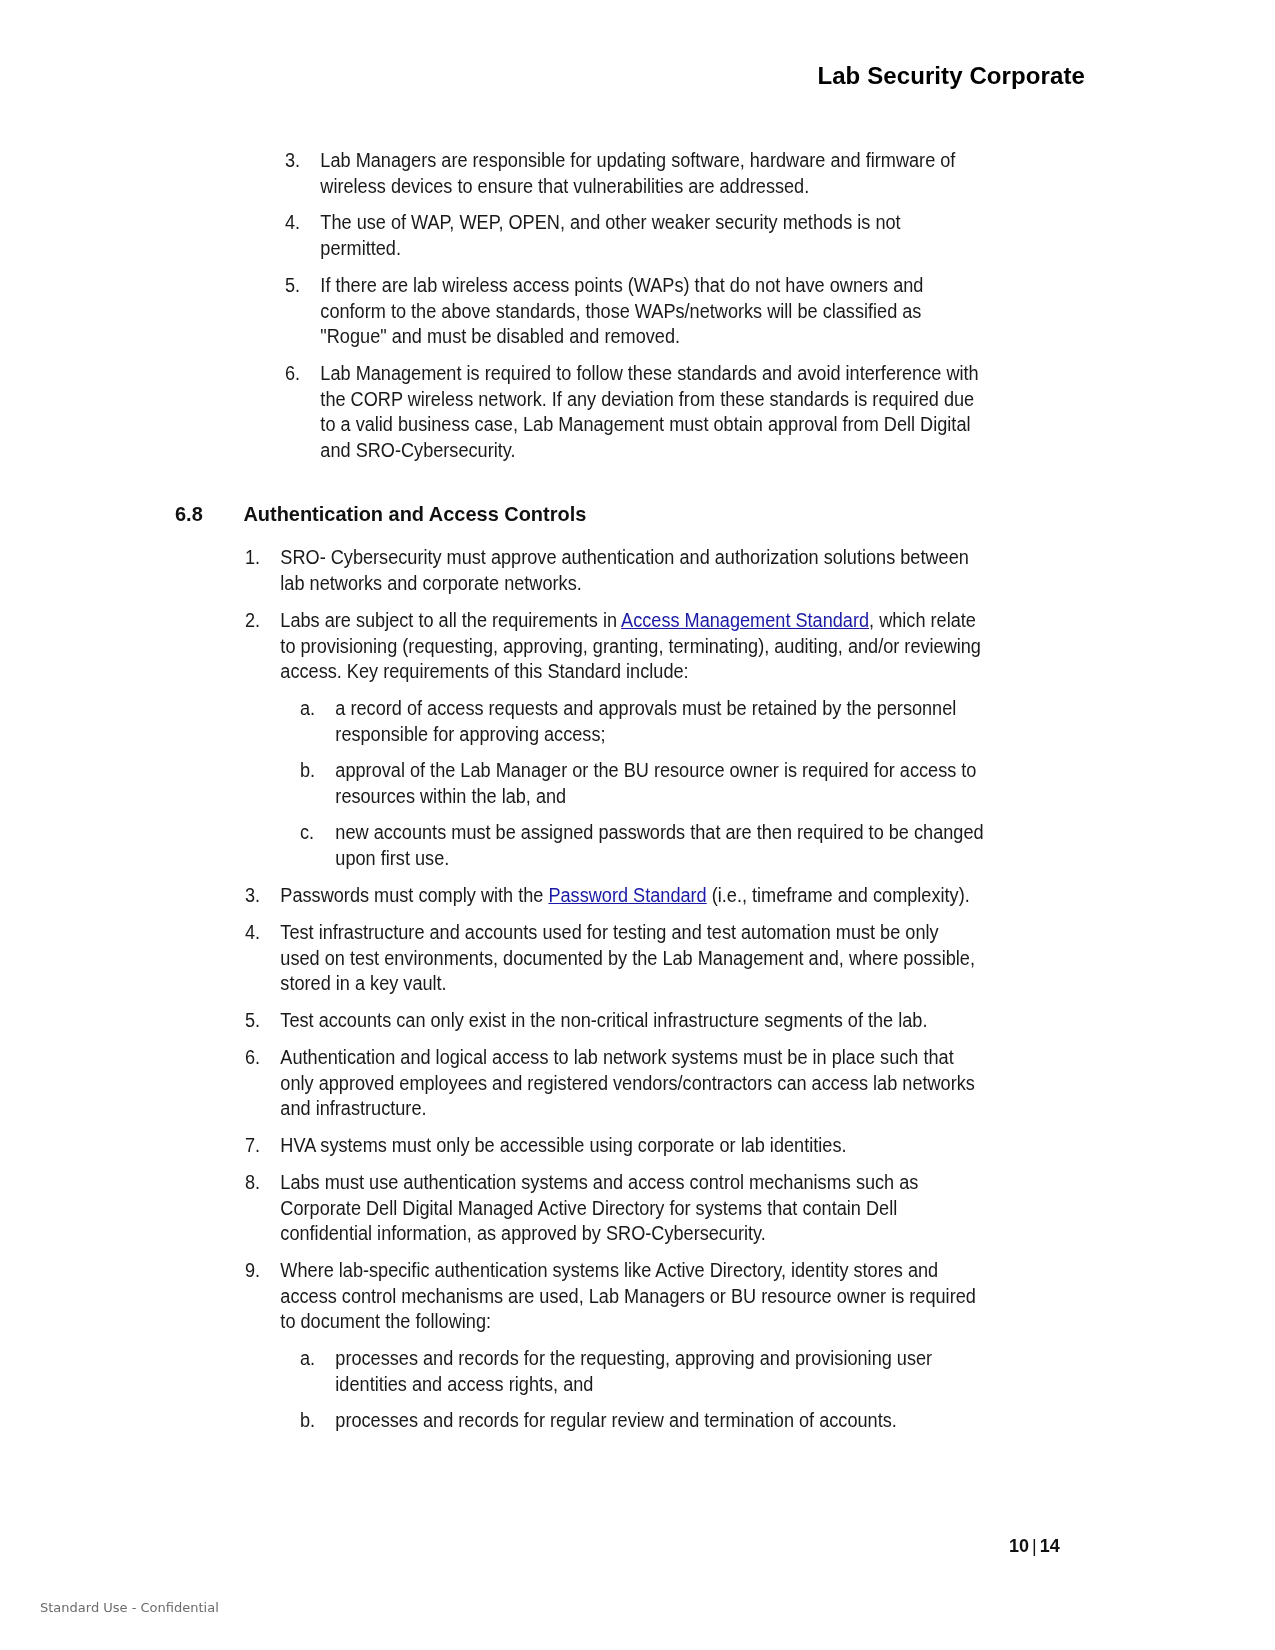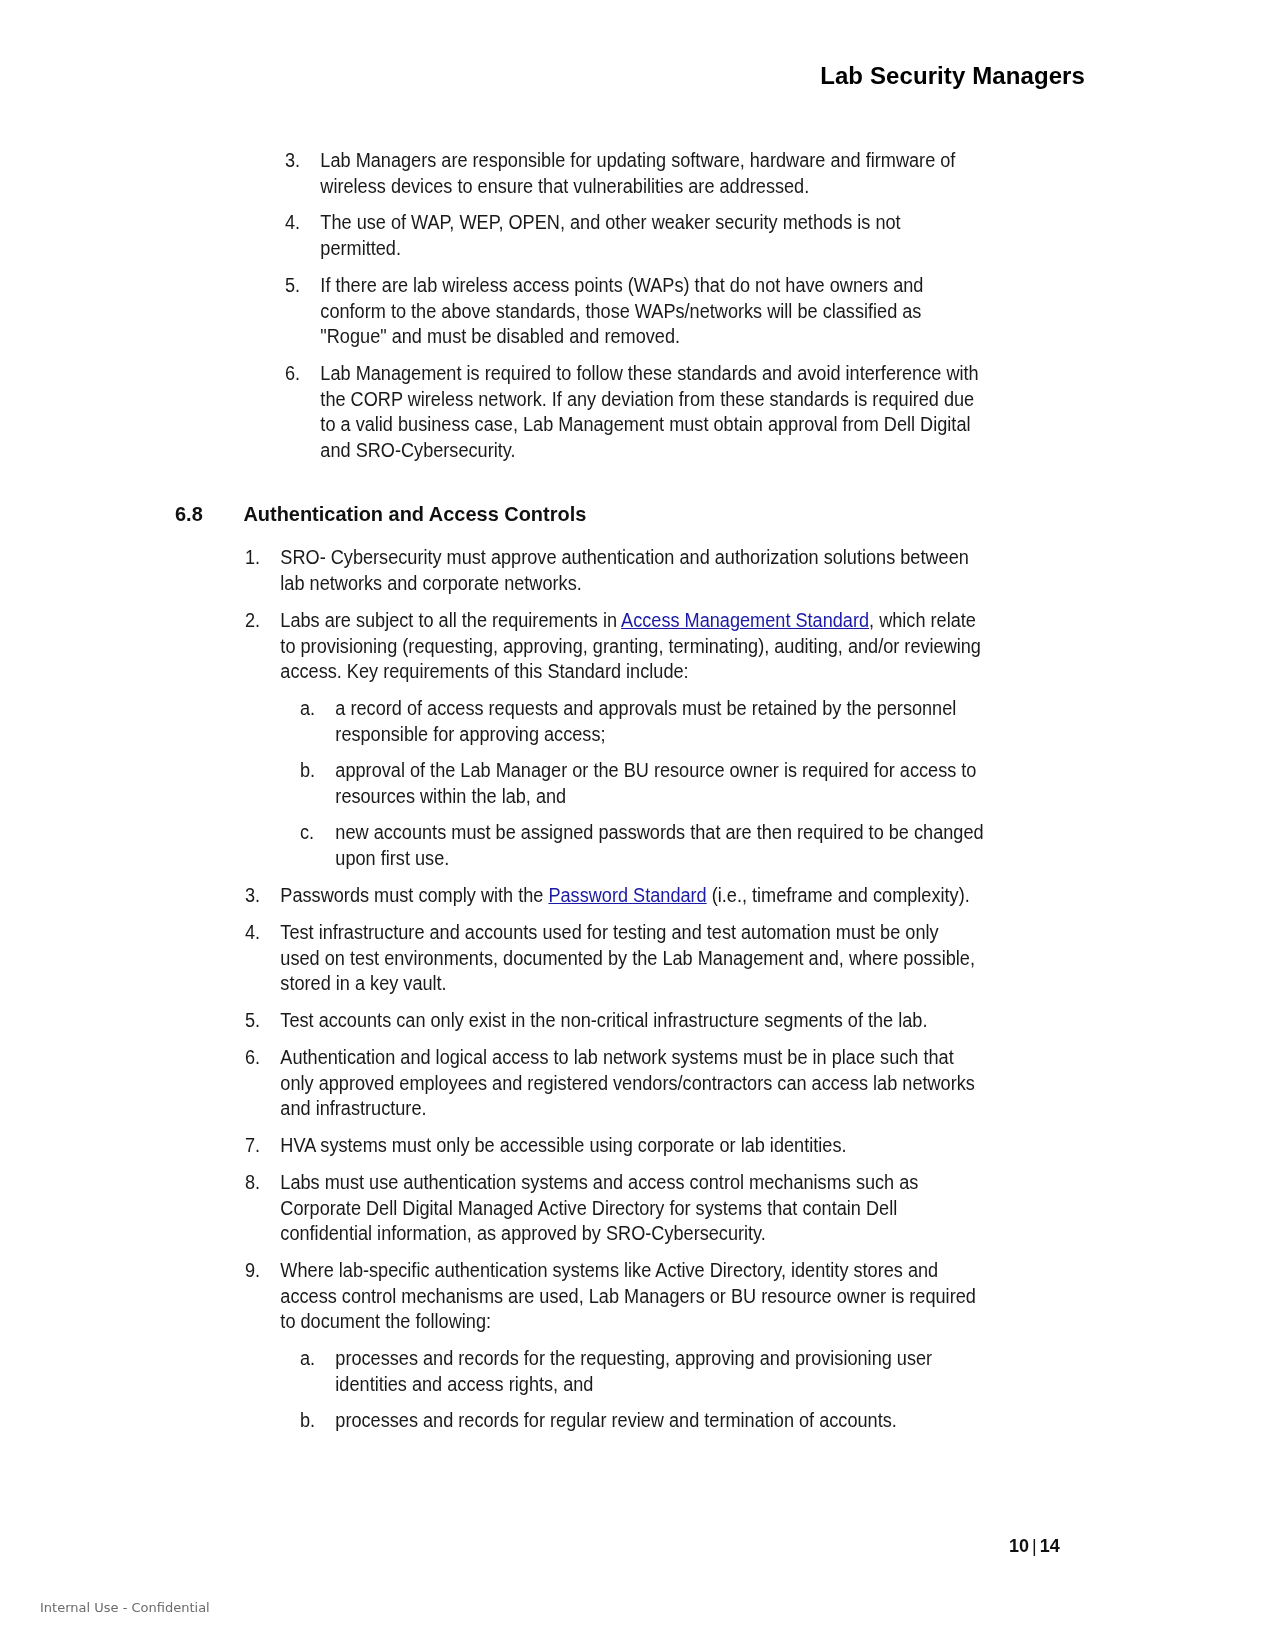--- a/index.html
+++ b/index.html
@@ -34,21 +34,21 @@
   }
   .page-number .sep { font-weight: normal; margin: 0 3px; }
   .classification {
     position: absolute; left: 40px; top: 1600px;
     font-size: 13px; color: #6b6b6b; font-family: "DejaVu Sans", sans-serif;
   }
 </style>
 </head>
 <body>
 
-<div class="page-header">Lab Security Managers</div>
+<div class="page-header">Lab Security Corporate</div>
 
 <div class="content">
 
   <div class="item lvl0" style="left:285px; top:148px;">
     <span class="num">3.</span>
     <span class="txt">Lab Managers are responsible for updating software, hardware and firmware of
 wireless devices to ensure that vulnerabilities are addressed.</span>
   </div>
   <div class="item lvl0" style="left:285px; top:210px;">
     <span class="num">4.</span>
@@ -146,13 +146,13 @@
   <div class="item lvl2" style="left:300px; top:1408px;">
     <span class="num">b.</span>
     <span class="txt">processes and records for regular review and termination of accounts.</span>
   </div>
 </div>
 
 <div class="page-number">
   <span>10</span><span class="sep">|</span><span>14</span>
 </div>
 
-<div class="classification">Internal Use - Confidential</div>
+<div class="classification">Standard Use - Confidential</div>
 
 </body></html>

